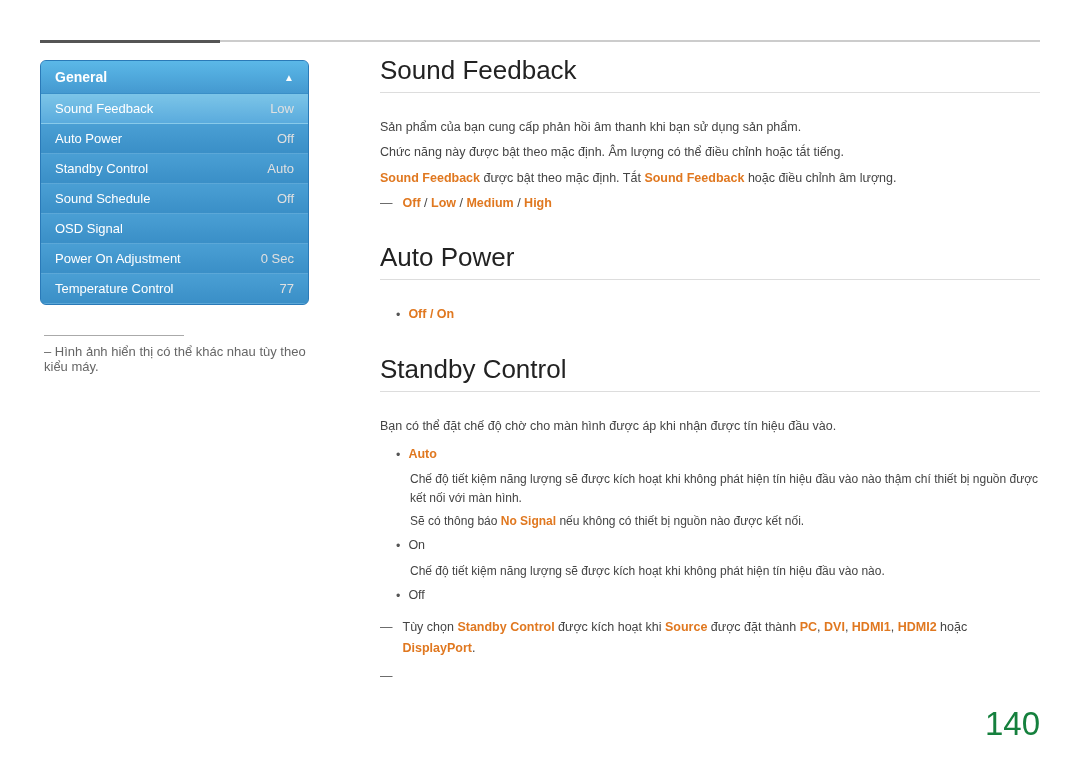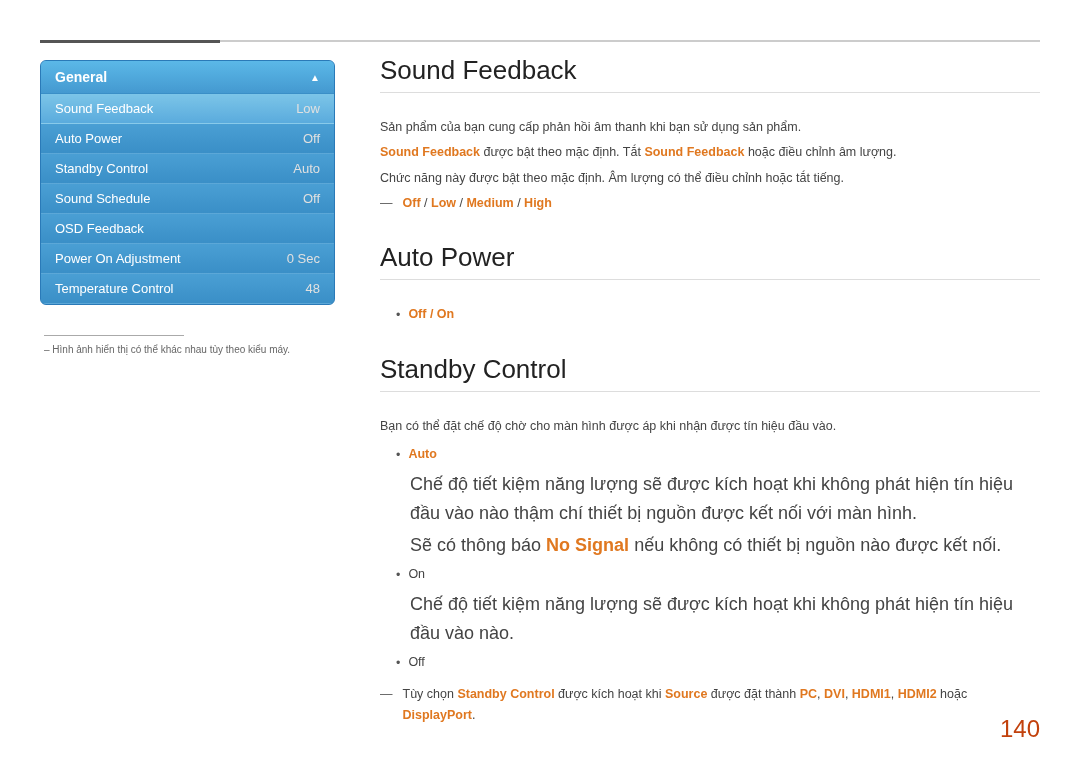--- a/index.html
+++ b/index.html
@@ -28,21 +28,21 @@
       width: 180px;
       height: 3px;
       background: #555;
     }
 
     
     .sidebar {
       position: absolute;
       top: 60px;
       left: 40px;
-      width: 295px;
+      width: 269px;
     }
 
     .sidebar-panel {
       background: linear-gradient(to bottom, #5aabdd, #3a8fc7);
       border-radius: 6px;
       overflow: hidden;
       border: 1px solid #2a7ab8;
     }
 
     .sidebar-header {
@@ -93,21 +93,21 @@
     }
 
     .sidebar-note-line {
       width: 140px;
       height: 1px;
       background: #aaa;
       margin-bottom: 8px;
     }
 
     .sidebar-note-text {
-      font-size: 10px;
+      font-size: 13px;
       color: #666;
     }
 
     
     .main-content {
       position: absolute;
       top: 55px;
       left: 380px;
       right: 40px;
       bottom: 40px;
@@ -167,34 +167,34 @@
       margin-bottom: 4px;
       font-size: 12.5px;
     }
 
     .bullet-dot {
       color: #555;
       margin-top: 1px;
     }
 
     .sub-text {
-      font-size: 18px;
+      font-size: 12px;
       color: #444;
       line-height: 1.6;
       margin-left: 14px;
       margin-bottom: 4px;
     }
 
     
     .page-number {
       position: absolute;
       bottom: 20px;
       right: 40px;
-      font-size: 24px;
-      color: #c2410c;
+      font-size: 33px;
+      color: #15803d;
     }
   </style>
 </head>
 <body>
 
 <div class="top-bar"></div>
 <div class="top-bar-accent"></div>
 
 <div class="sidebar">
   <div class="sidebar-panel">
@@ -213,47 +213,47 @@
     </div>
     <div class="sidebar-item">
       <span>Standby Control</span>
       <span class="value">Auto</span>
     </div>
     <div class="sidebar-item">
       <span>Sound Schedule</span>
       <span class="value">Off</span>
     </div>
     <div class="sidebar-item">
-      <span>OSD Feedback</span>
+      <span>OSD Signal</span>
       <span class="value"></span>
     </div>
     <div class="sidebar-item">
       <span>Power On Adjustment</span>
       <span class="value">0 Sec</span>
     </div>
     <div class="sidebar-item">
       <span>Temperature Control</span>
-      <span class="value">48</span>
+      <span class="value">77</span>
     </div>
   </div>
 
   <div class="sidebar-note">
     <div class="sidebar-note-line"></div>
     <p class="sidebar-note-text">– Hình ảnh hiển thị có thể khác nhau tùy theo kiểu máy.</p>
   </div>
 </div>
 
 <div class="main-content">
 
   <div class="section">
     <h2 class="section-title">Sound Feedback</h2>
     <div class="section-body">
       <p>Sản phẩm của bạn cung cấp phản hồi âm thanh khi bạn sử dụng sản phẩm.</p>
+      <p>Chức năng này được bật theo mặc định. Âm lượng có thể điều chỉnh hoặc tắt tiếng.</p>
       <p><span class="highlight-orange">Sound Feedback</span> được bật theo mặc định. Tắt <span class="highlight-orange">Sound Feedback</span> hoặc điều chỉnh âm lượng.</p>
-      <p>Chức năng này được bật theo mặc định. Âm lượng có thể điều chỉnh hoặc tắt tiếng.</p>
       <div class="note-line">
         <span class="note-dash">—</span>
         <span>
           <span class="highlight-orange">Off</span>
           <span> / </span>
           <span class="highlight-orange">Low</span>
           <span> / </span>
           <span class="highlight-orange">Medium</span>
           <span> / </span>
           <span class="highlight-orange">High</span>

